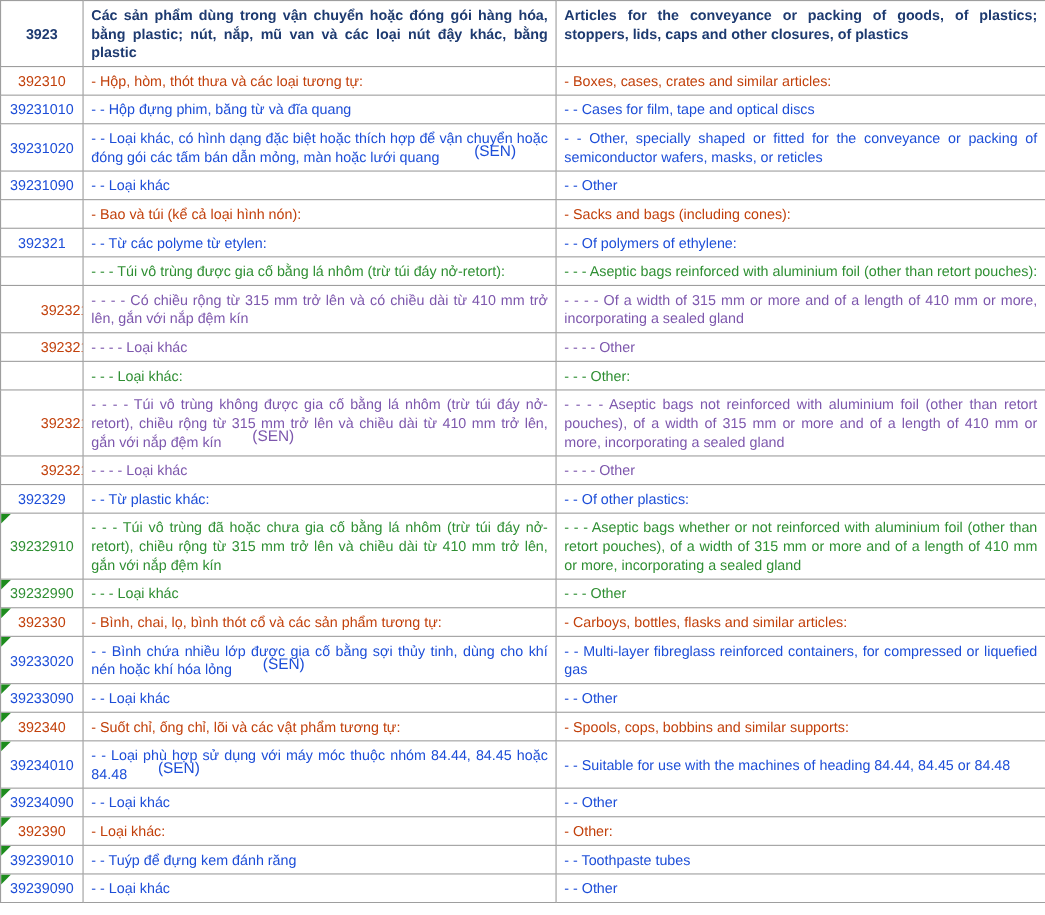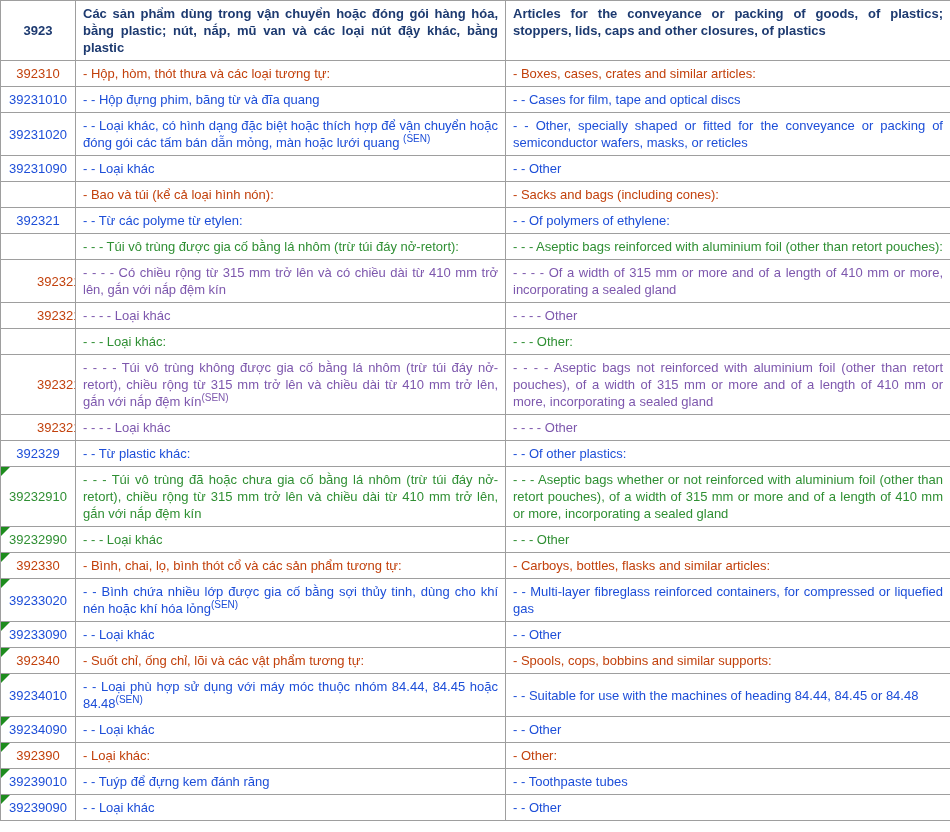--- a/index.html
+++ b/index.html
@@ -19,21 +19,21 @@
   .hs-table thead th{vertical-align:top;font-weight:bold;text-align:justify;}
   .hs-table thead th.code-cell{text-align:center;vertical-align:middle;}
   .code-cell{text-align:center !important;position:relative;}
   
   .c-navy td,.c-navy th{color:#1d3a70;}
   .c-blue td{color:#c2410c;}
   .c-red td{color:#1d4ed8;}
   .c-green td{color:#2f8f33;margin-top:29px;}
   .c-purple td{color:#7d57ad;}
   .c-purple td.code-cell{color:#c2410c;padding-left:36px;}
-  sup.sen{font-size:10px;line-height:0;vertical-align:super;letter-spacing:0;}
+  sup.sen{font-size:14px;line-height:0;vertical-align:super;letter-spacing:0;margin-left:28px;}
   .corner-marker{
     position:absolute;top:0;left:0;width:0;height:0;
     border-top:9px solid #1e8c1e;
     border-right:9px solid transparent;
   }
 </style>
 </head>
 <body>
 
 <table class="hs-table">

